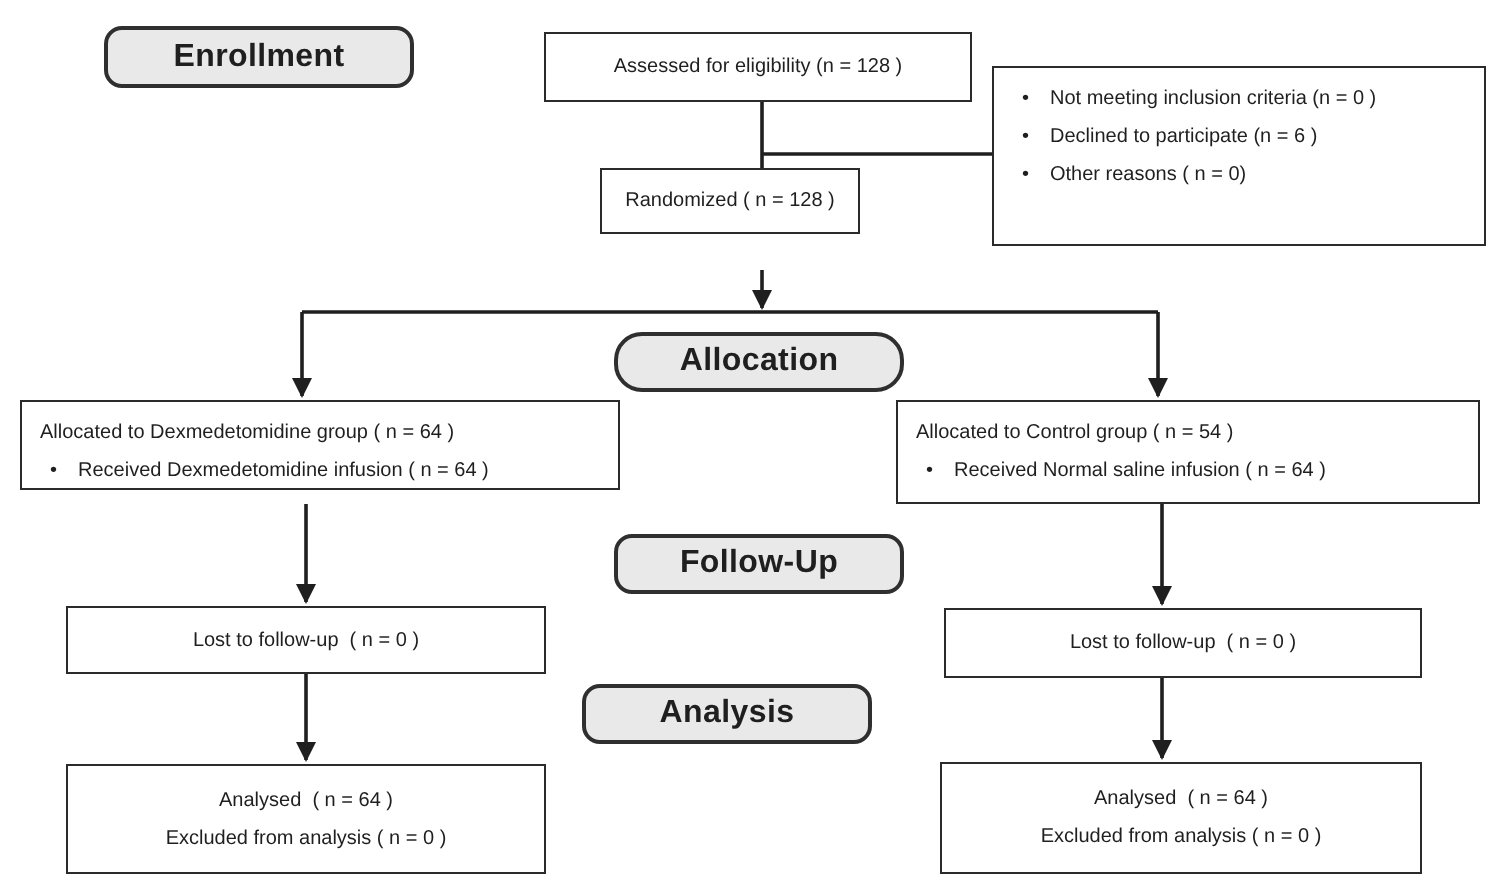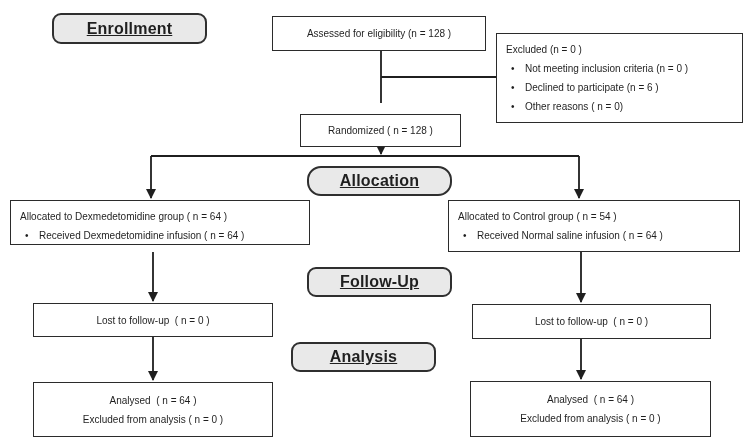--- a/index.html
+++ b/index.html
@@ -24,21 +24,20 @@
     background: #e9e9e9;
     border: 2.5px solid #2f2f2f;
     border-radius: 9px;
     box-sizing: border-box;
     display: flex;
     align-items: center;
     justify-content: center;
     font-weight: bold;
     font-size: 16px;
     letter-spacing: 0.2px;
-    text-decoration: underline;
   }
   .fbox {
     position: absolute;
     z-index: 1;
     background: #ffffff;
     border: 1.6px solid #2b2b2b;
     box-sizing: border-box;
     font-size: 10px;
     line-height: 19px;
   }
@@ -90,38 +89,35 @@
   </div>
   <div class="stage" style="left:291px; top:342px; width:145px; height:30px;">
     <span class="t">Analysis</span>
   </div>
 
   <div class="fbox centered" style="left:272px; top:16px; width:214px; height:35px;">
     <span class="t">Assessed for eligibility (n = 128 )</span>
   </div>
 
   <div class="fbox leftpad" style="left:496px; top:33px; width:247px; height:90px;">
-    <div>
-      <span class="t">Excluded (n = 0 )</span>
-    </div>
     <div class="bullet-row">
       <span class="bullet-marker">•</span>
       <span class="t">Not meeting inclusion criteria (n = 0 )</span>
     </div>
     <div class="bullet-row">
       <span class="bullet-marker">•</span>
       <span class="t">Declined to participate (n = 6 )</span>
     </div>
     <div class="bullet-row">
       <span class="bullet-marker">•</span>
       <span class="t">Other reasons ( n = 0)</span>
     </div>
   </div>
 
-  <div class="fbox centered" style="left:300px; top:114px; width:161px; height:33px;">
+  <div class="fbox centered" style="left:300px; top:84px; width:130px; height:33px;">
     <span class="t">Randomized ( n = 128 )</span>
   </div>
 
   <div class="fbox leftpad" style="left:10px; top:200px; width:300px; height:45px;">
     <div>
       <span class="t">Allocated to Dexmedetomidine group ( n = 64 )</span>
     </div>
     <div class="bullet-row">
       <span class="bullet-marker">•</span>
       <span class="t">Received Dexmedetomidine infusion ( n = 64 )</span>

